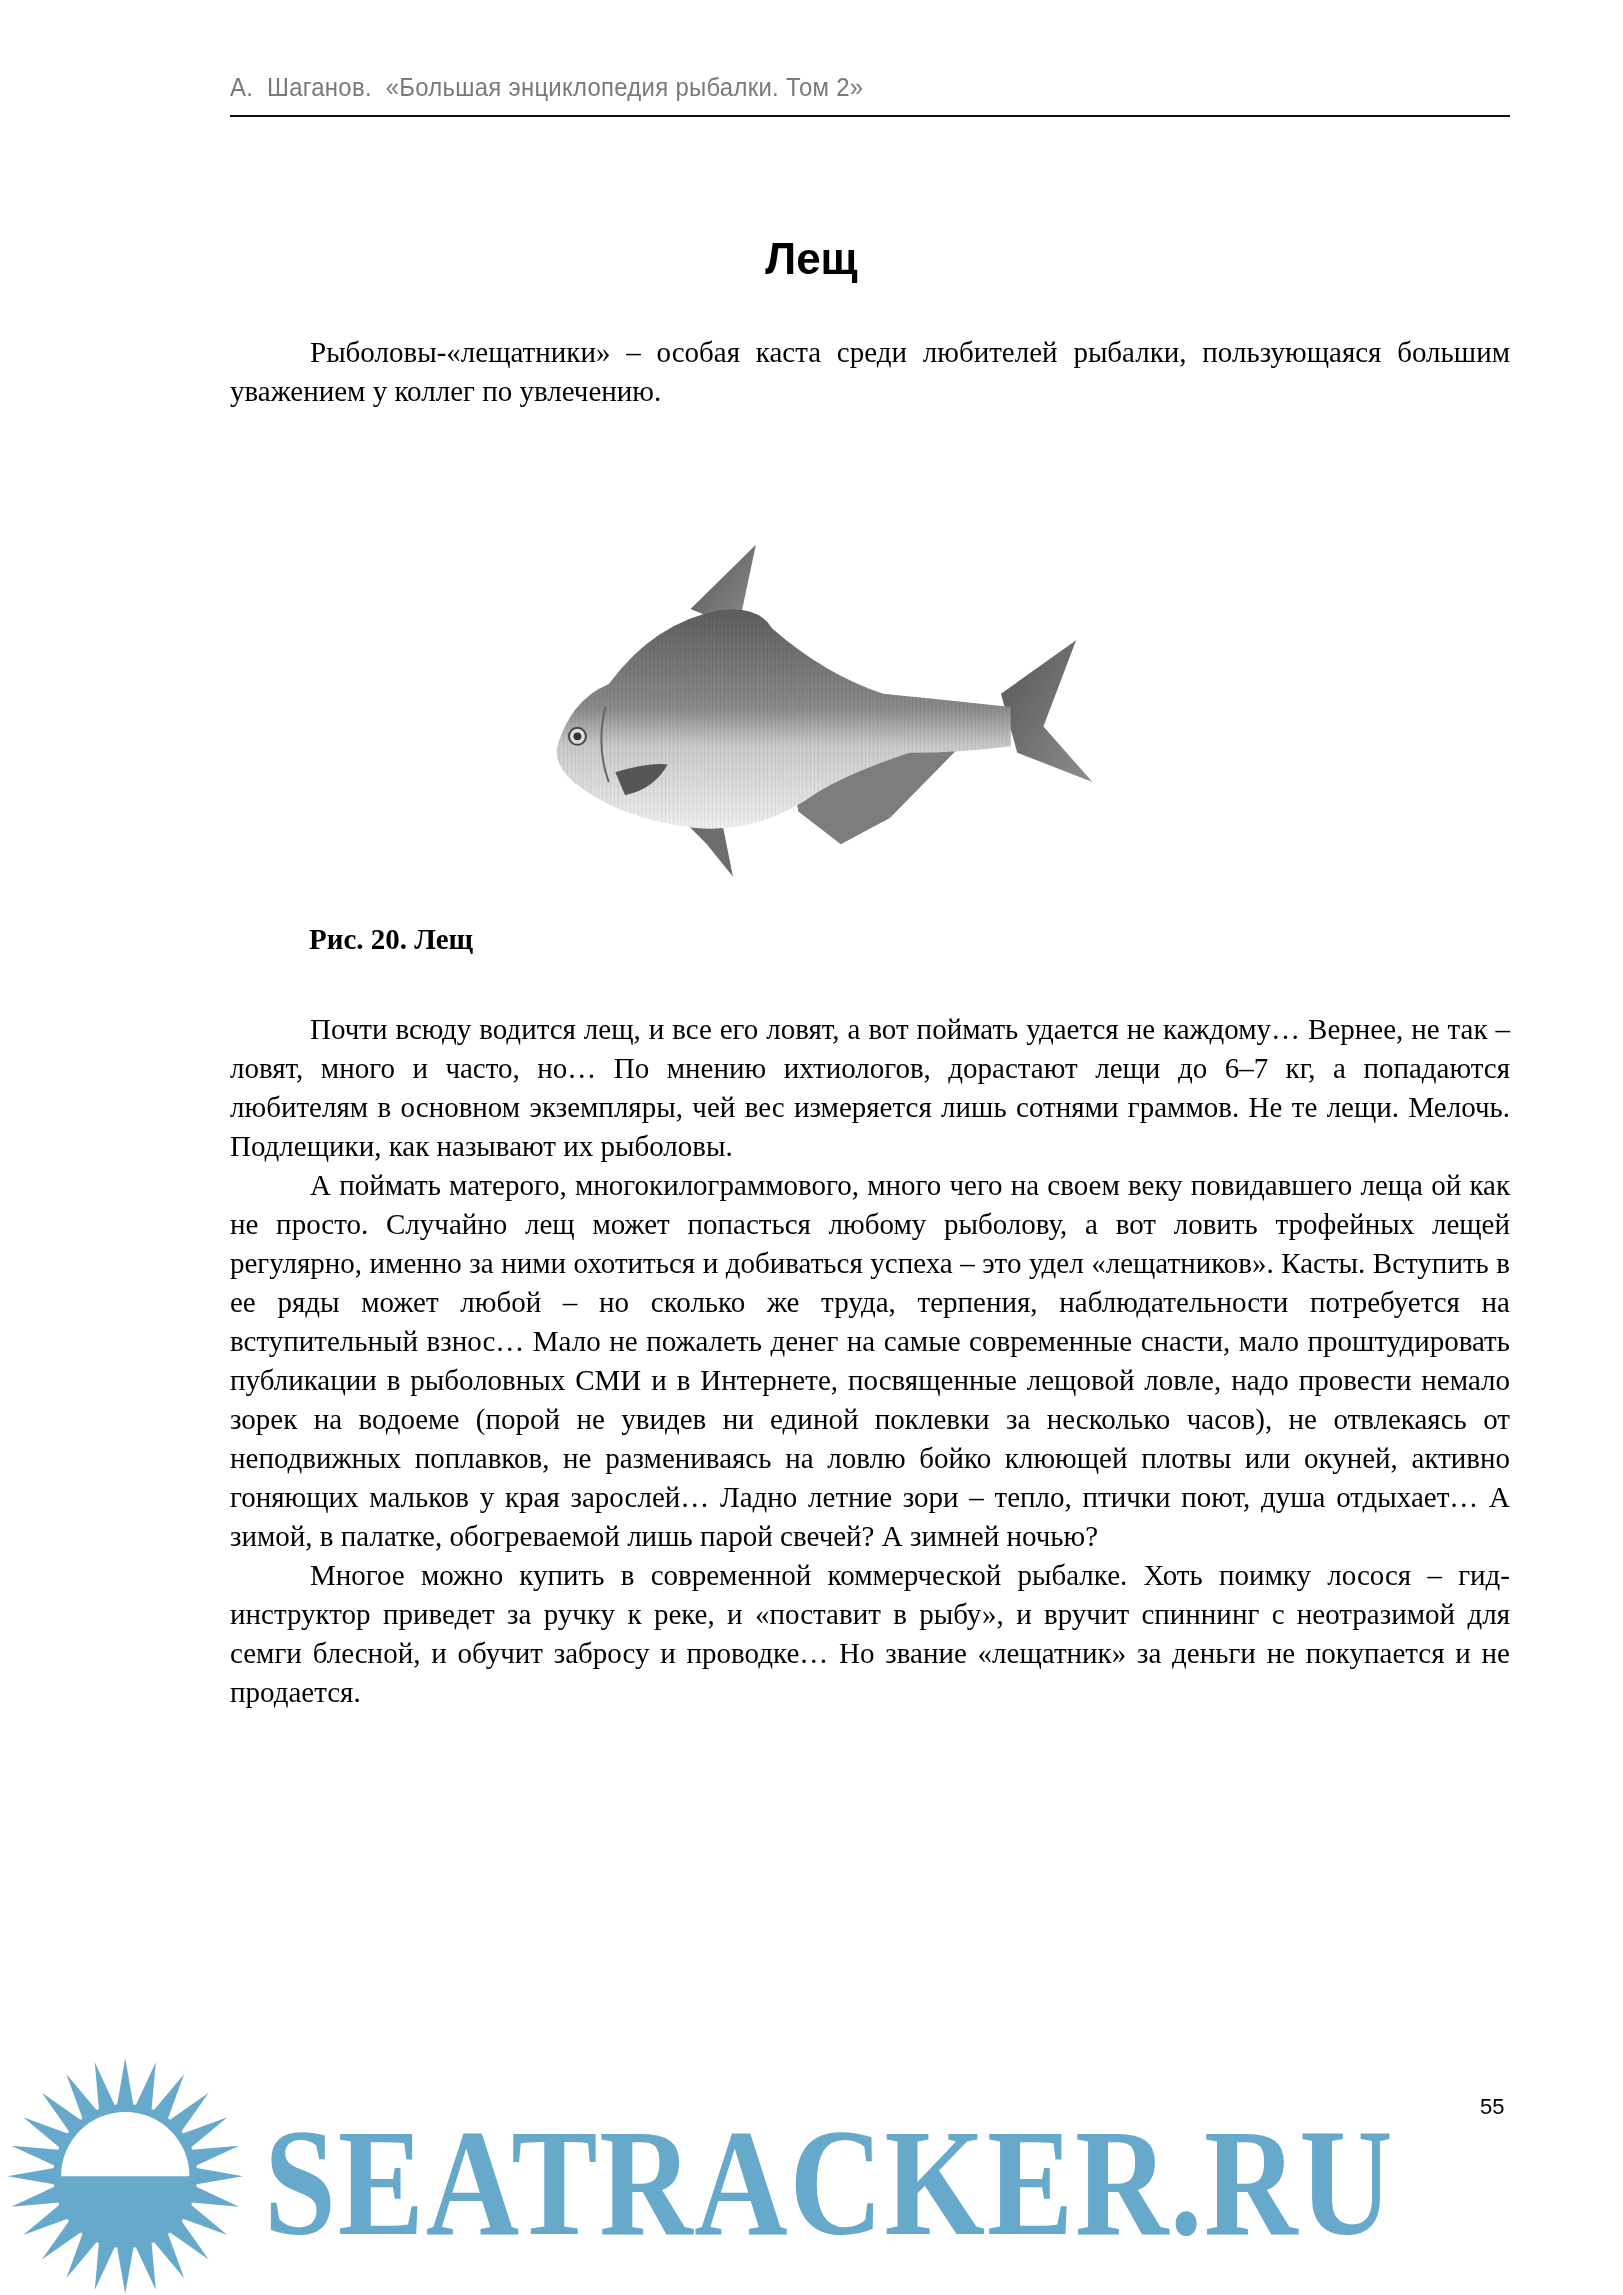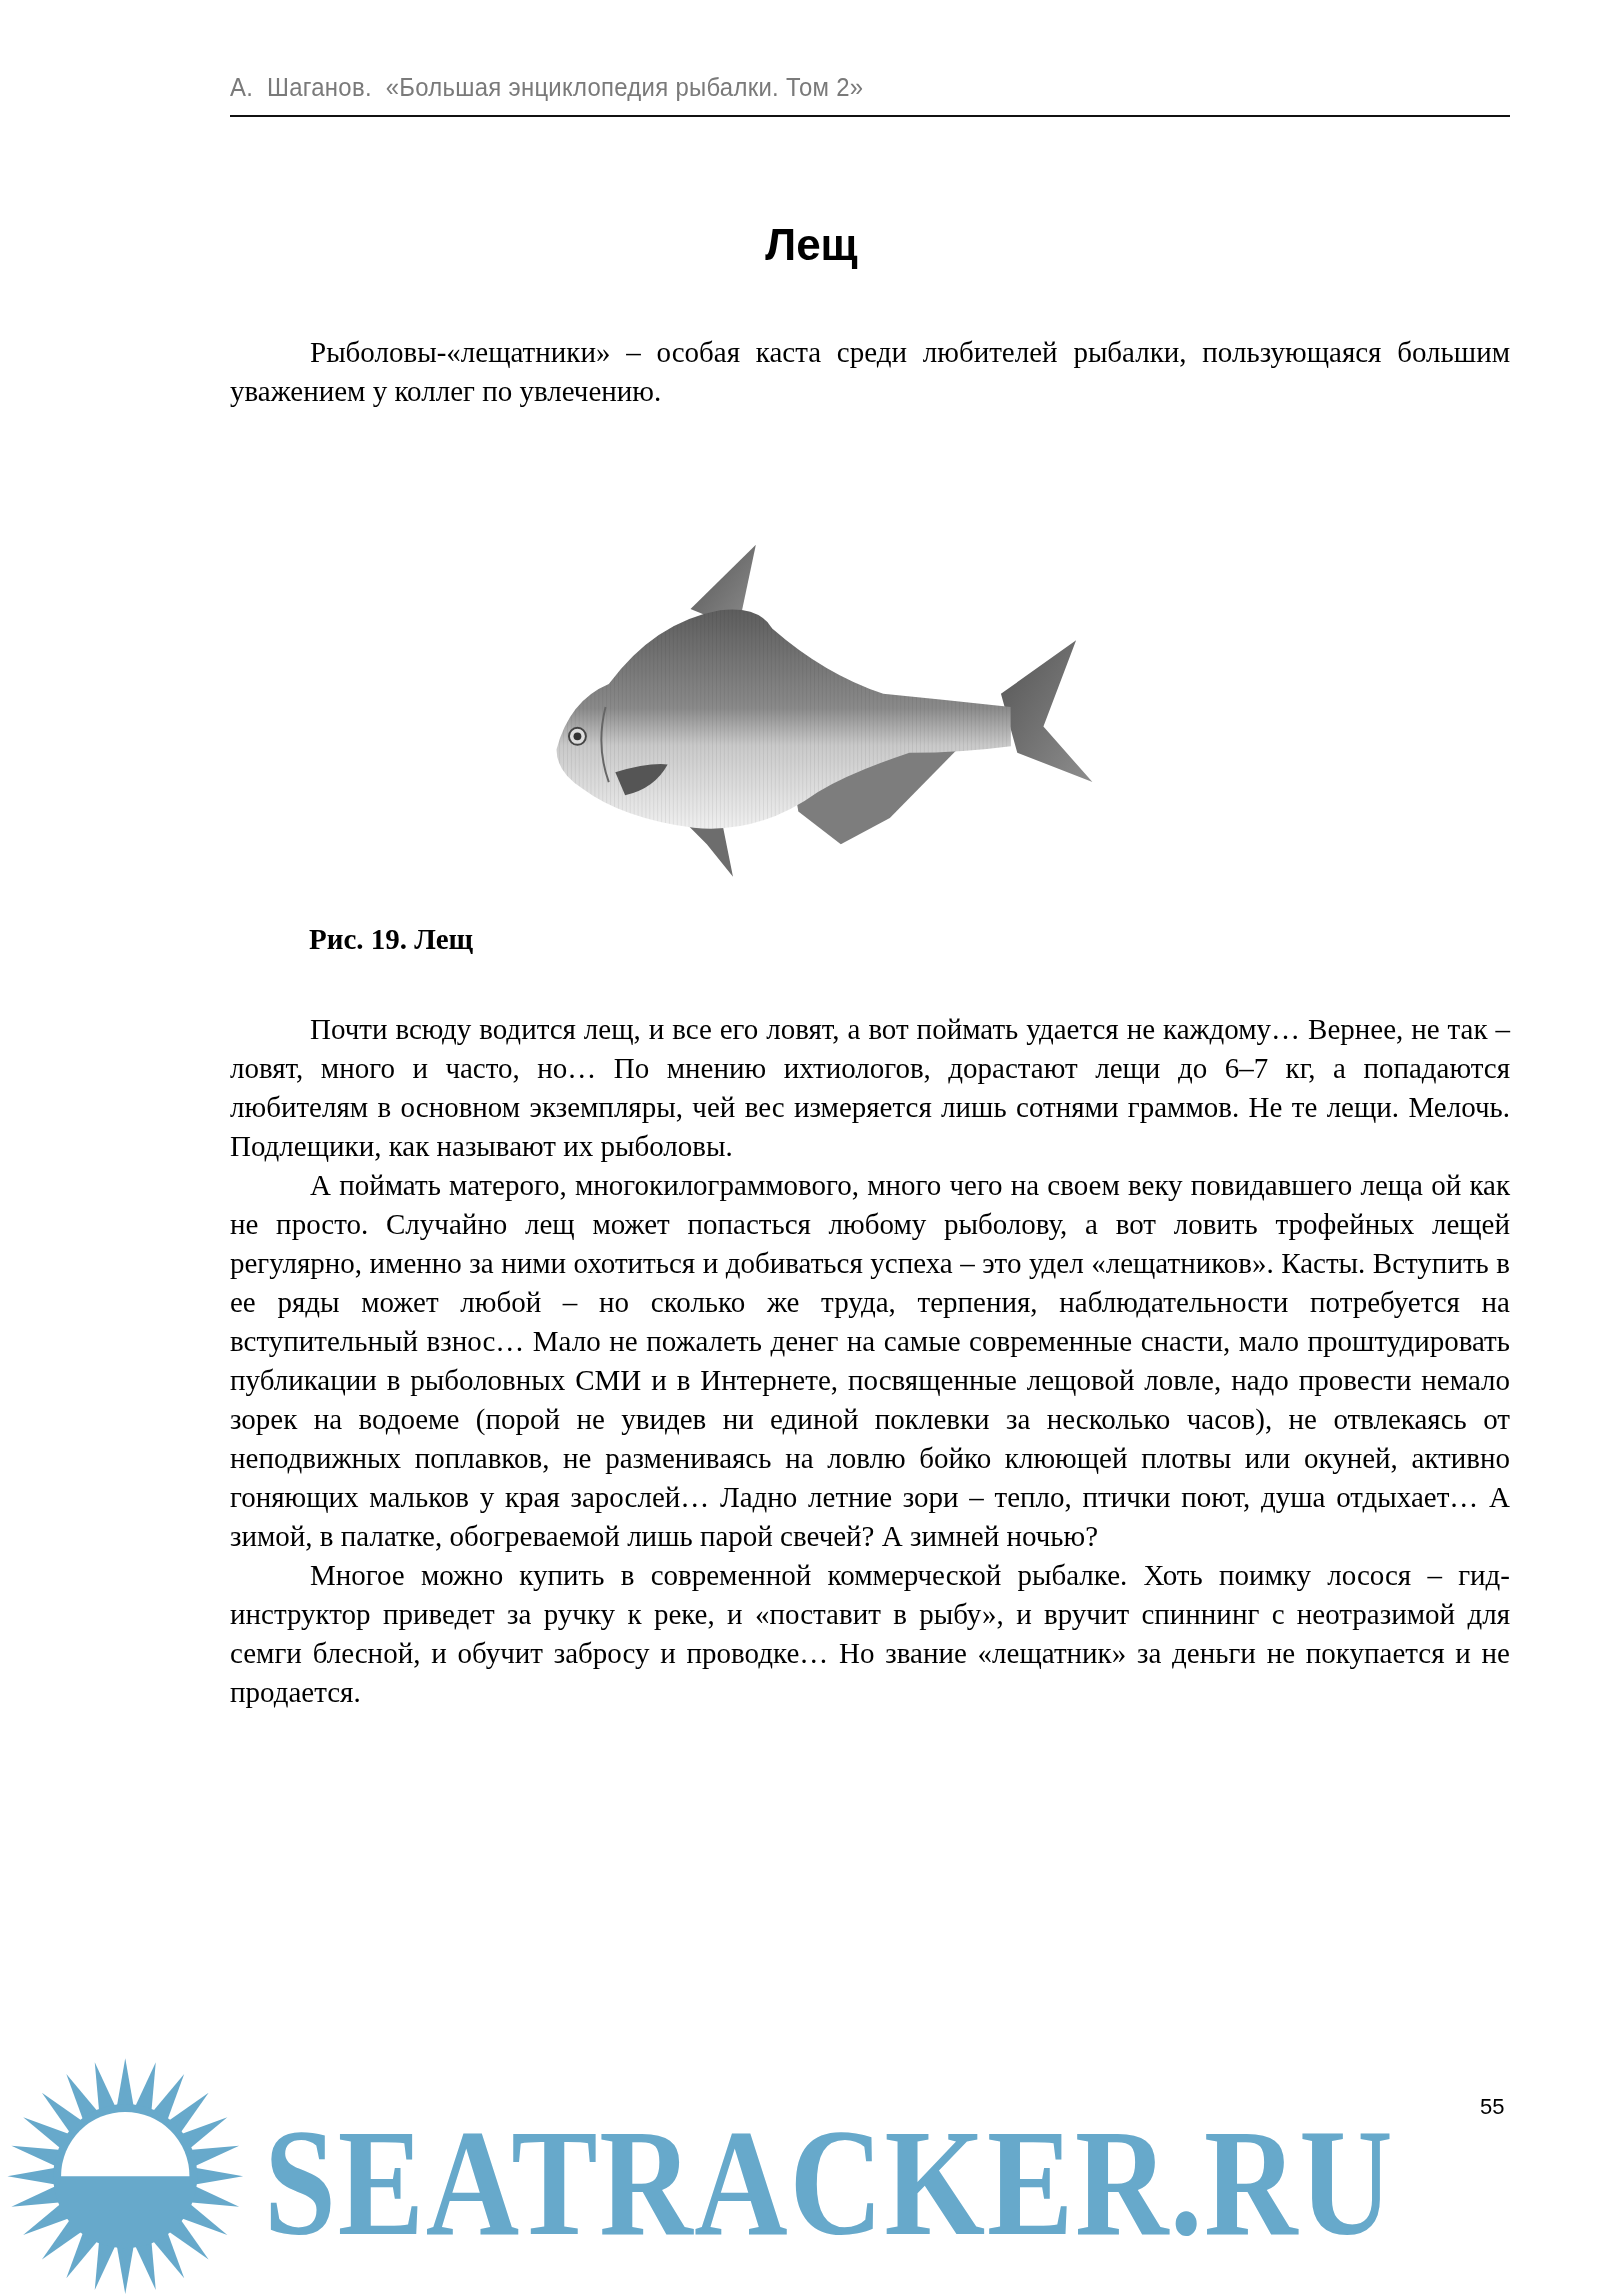--- a/index.html
+++ b/index.html
@@ -9,21 +9,21 @@
     font-family: "Liberation Sans", sans-serif;
     font-size: 26px; color: #7a7a7a; letter-spacing: 0.3px;
     transform: scaleX(0.92); transform-origin: left center;
     white-space: pre;
   }
   .head-rule {
     position: absolute; left: 230px; top: 115px; width: 1280px;
     height: 0; border-top: 2px solid #111;
   }
   .title {
-    position: absolute; left: 0; width: 1623px; top: 220px;
+    position: absolute; left: 0; width: 1623px; top: 234px;
     text-align: center;
     font-family: "Liberation Sans", sans-serif; font-weight: bold;
     font-size: 44px; color: #000;
   }
   .text-block {
     position: absolute; left: 230px; width: 1280px;
     font-family: "Liberation Serif", serif;
     font-size: 29px; line-height: 39px; color: #000;
     text-align: justify;
     margin-top: 8px;
@@ -98,21 +98,21 @@
 
     <path d="M110 360 Q160 345 190 348 Q170 385 125 395 Z" fill="#555"></path>
 
     <path d="M95 260 Q80 320 100 375" stroke="#666" stroke-width="3" fill="none"></path>
 
     <circle cx="52" cy="305" r="13" fill="#ddd" stroke="#444" stroke-width="3"></circle>
     <circle cx="52" cy="305" r="6" fill="#333"></circle>
   </svg>
 </div>
 
-<div class="caption">Рис. 19. Лещ</div>
+<div class="caption">Рис. 20. Лещ</div>
 
 <div class="text-block block2">
   <p>Почти всюду водится лещ, и все его ловят, а вот поймать удается не каждому… Вернее, не так – ловят, много и часто, но… По мнению ихтиологов, дорастают лещи до 6–7 кг, а попадаются любителям в основном экземпляры, чей вес измеряется лишь сотнями граммов. Не те лещи. Мелочь. Подлещики, как называют их рыболовы.</p>
   <p>А поймать матерого, многокилограммового, много чего на своем веку повидавшего леща ой как не просто. Случайно лещ может попасться любому рыболову, а вот ловить трофейных лещей регулярно, именно за ними охотиться и добиваться успеха – это удел «лещатников». Касты. Вступить в ее ряды может любой – но сколько же труда, терпения, наблюдательности потребуется на вступительный взнос… Мало не пожалеть денег на самые современные снасти, мало проштудировать публикации в рыболовных СМИ и в Интернете, посвященные лещовой ловле, надо провести немало зорек на водоеме (порой не увидев ни единой поклевки за несколько часов), не отвлекаясь от неподвижных поплавков, не размениваясь на ловлю бойко клюющей плотвы или окуней, активно гоняющих мальков у края зарослей… Ладно летние зори – тепло, птички поют, душа отдыхает… А зимой, в палатке, обогреваемой лишь парой свечей? А зимней ночью?</p>
   <p>Многое можно купить в современной коммерческой рыбалке. Хоть поимку лосося – гид-инструктор приведет за ручку к реке, и «поставит в рыбу», и вручит спиннинг с неотразимой для семги блесной, и обучит забросу и проводке… Но звание «лещатник» за деньги не покупается и не продается.</p>
 </div>
 
 <div class="watermark">
   <svg width="249" height="241" viewBox="0 0 380 368" style="position:absolute;left:0;top:0;">
     <g transform="translate(182,185)">

